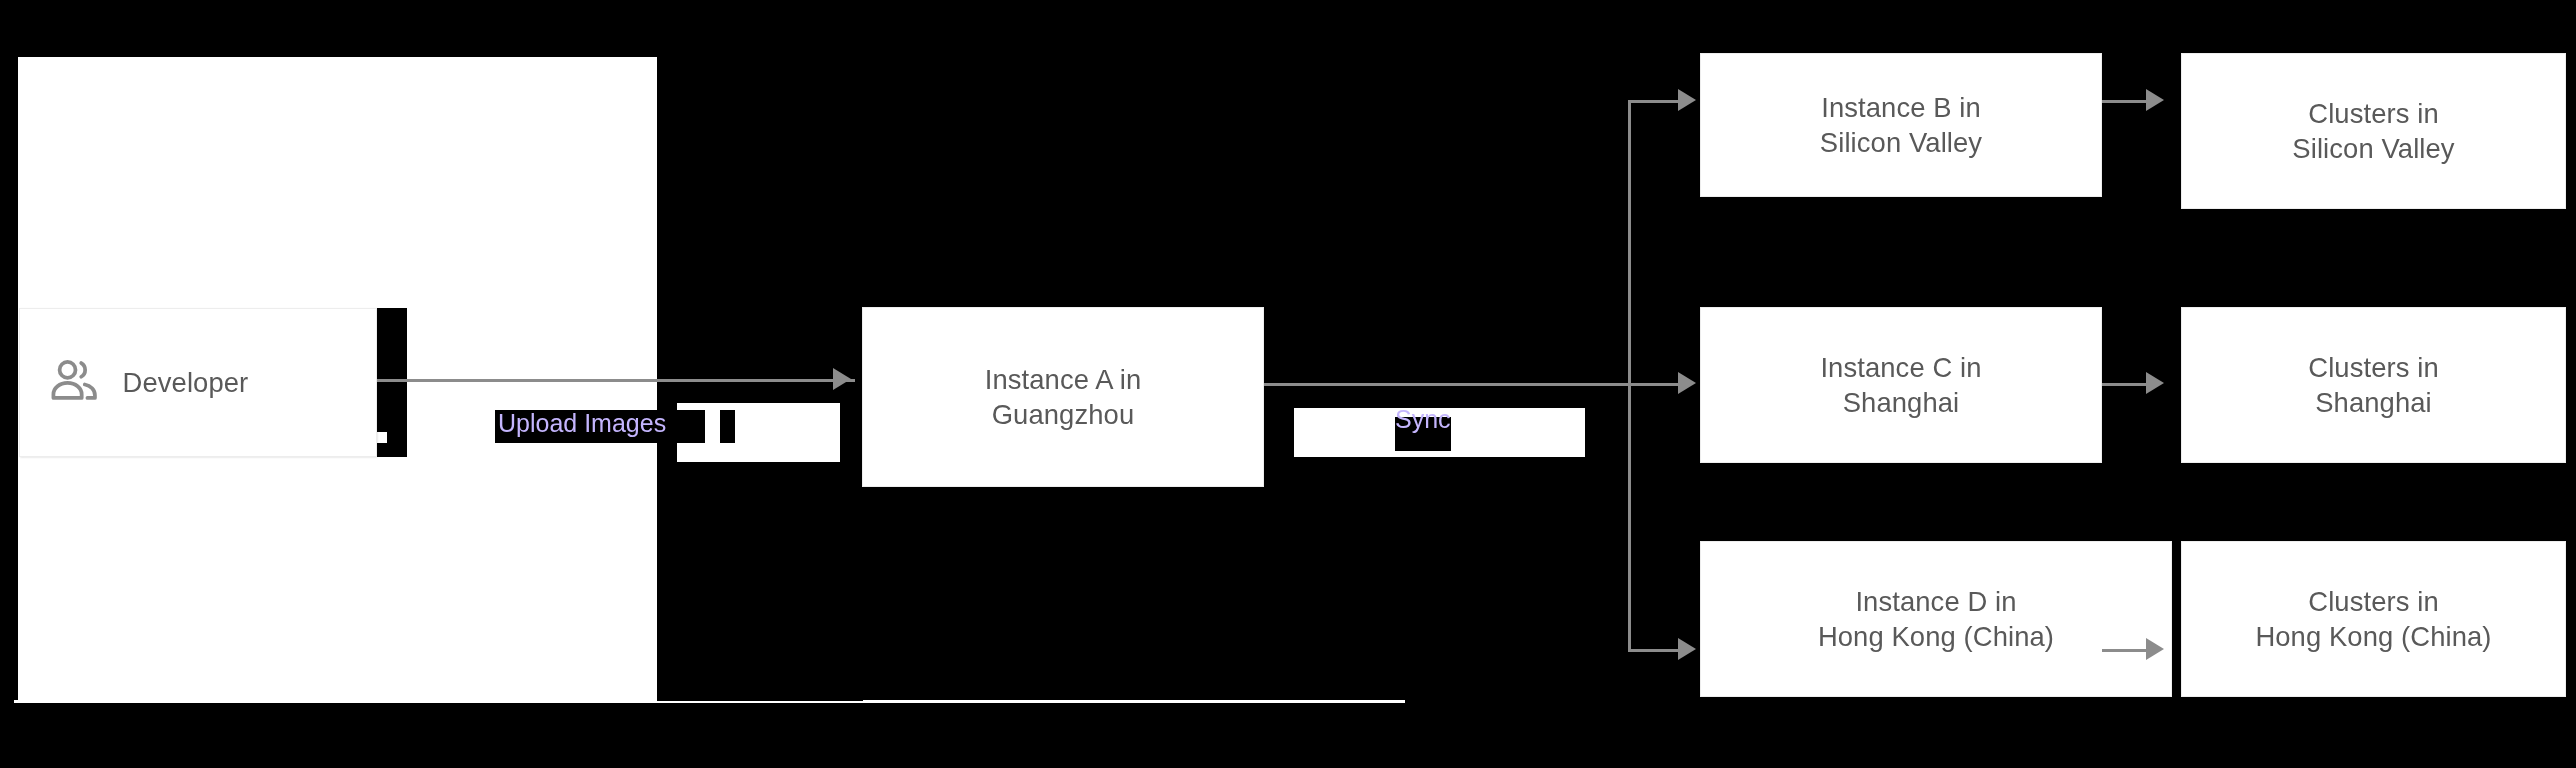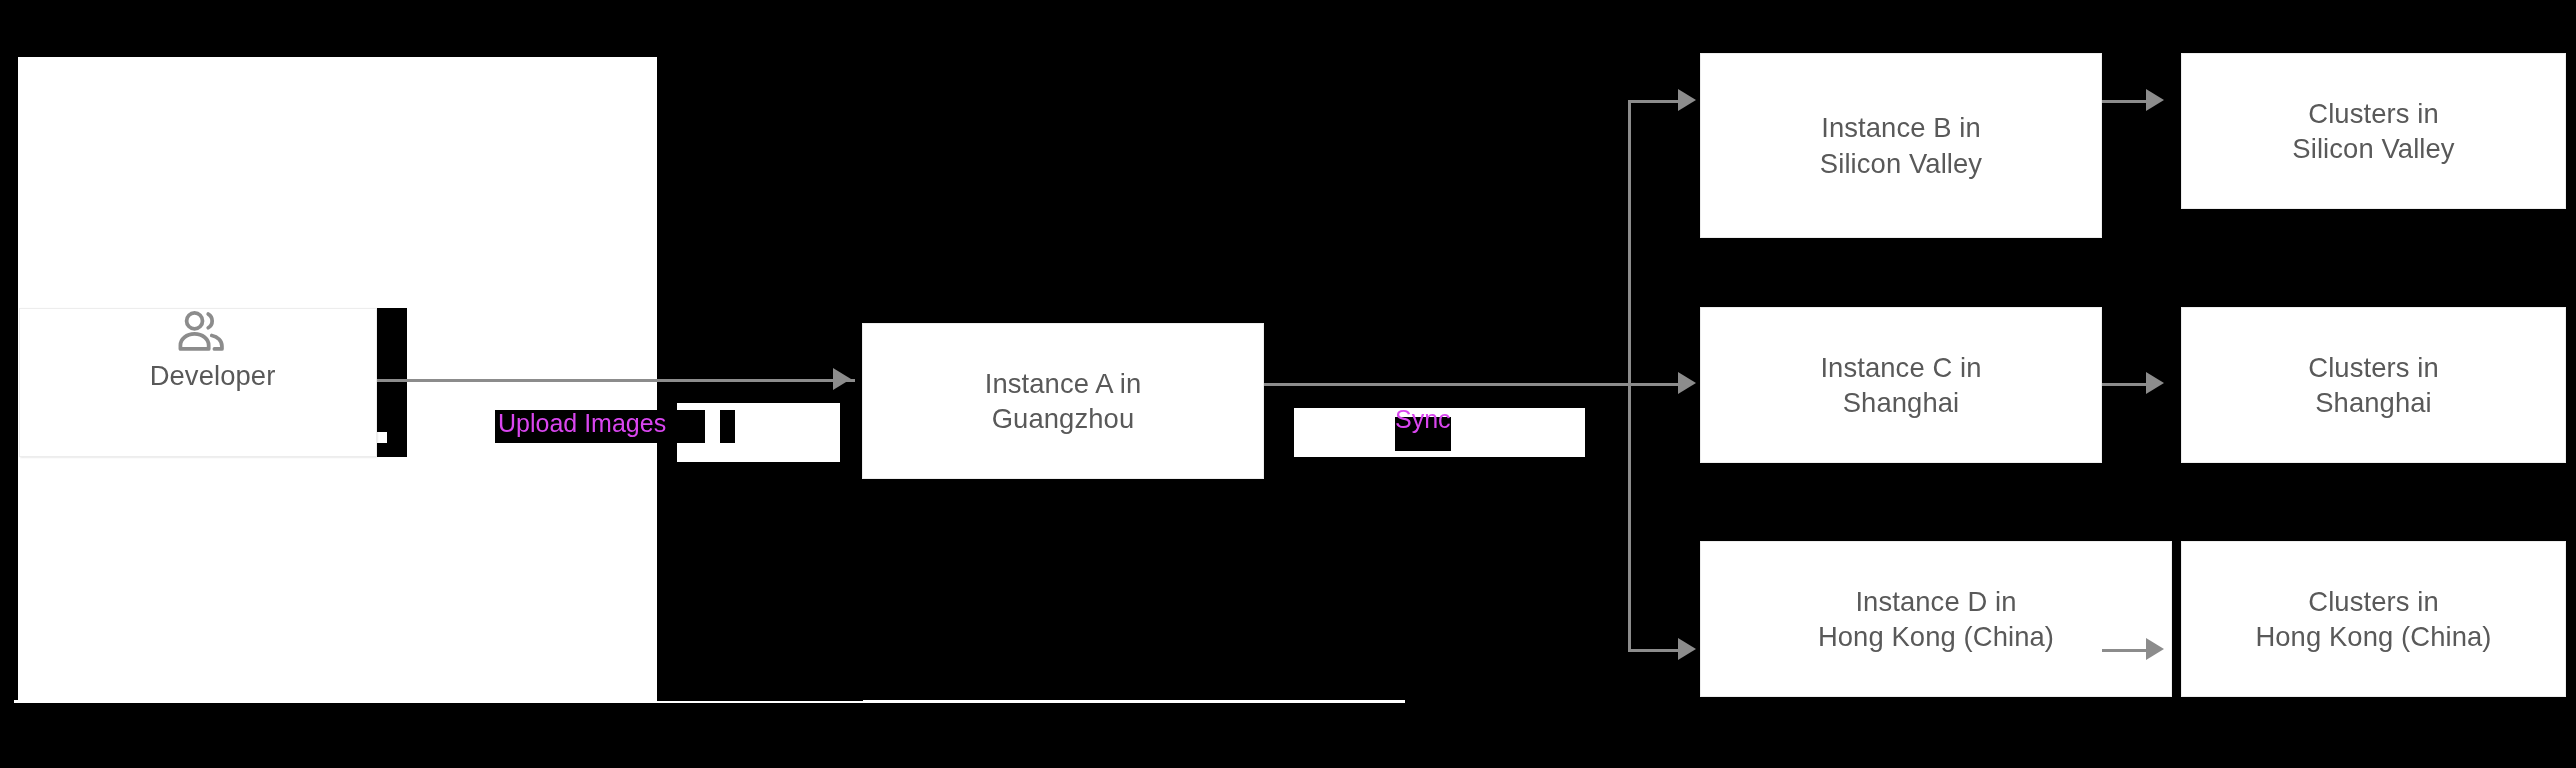--- a/index.html
+++ b/index.html
@@ -89,21 +89,21 @@
     position: absolute;
     width: 0;
     height: 0;
     border-top: 11.6px solid transparent;
     border-bottom: 11.6px solid transparent;
     border-left: 18px solid #8c8c8c;
   }
   
   .edge-label {
     position: absolute;
-    color: #d946ef;
+    color: #c4b5fd;
     font-size: 25px;
     line-height: 1;
     white-space: nowrap;
   }
   .edge-label-bg {
     position: absolute;
     background: #ffffff;
   }
   .thin-rule {
     position: absolute;
@@ -118,21 +118,21 @@
 
   <div class="backdrop-panel"></div>
 
   <div class="thin-rule" style="left:13.7px; top:700px; width:1391px;"></div>
 
   <div class="artifact-black" style="left:377px; top:308px; width:29.5px; height:149px;"></div>
   <div class="artifact-white" style="left:377px; top:432px; width:9.6px; height:11px;"></div>
   <div class="artifact-black" style="left:657px; top:57px; width:206px; height:329px;"></div>
   <div class="artifact-black" style="left:657px; top:417px; width:206px; height:284px;"></div>
 
-  <div class="node developer" style="left:19px; top:308px; width:358px; height:149px;flex-direction:column;">
+  <div class="node developer" style="left:19px; top:308px; width:358px; height:149px;">
     <span class="users-icon">
       <svg viewBox="0 0 24 22" width="53" height="49" aria-hidden="true">
         <g fill="none" stroke="#8c8c8c" stroke-width="1.7" stroke-linecap="round" stroke-linejoin="round">
           <circle cx="8.4" cy="5.3" r="3.6"></circle>
           <path d="M8.4 11.2c-3.6 0-6.4 2.3-6.4 5.2v1.6h12.8v-1.6c0-2.9-2.8-5.2-6.4-5.2z"></path>
           <path d="M14.6 2.2a3.6 3.6 0 0 1 0 6.2"></path>
           <path d="M16.2 11.9c2.7 0.5 4.6 2.5 4.6 4.9v1.2h-3.4"></path>
         </g>
       </svg>
     </span>
@@ -141,21 +141,21 @@
 
   <div class="hline" style="left:377px; top:379px; width:478px;"></div>
   <div class="arrowhead" style="left:833px; top:368px;"></div>
 
   <div class="edge-label-bg" style="left:677px; top:403px; width:163px; height:59px;"></div>
   <div class="artifact-black" style="left:495px; top:410px; width:162px; height:33px;"></div>
   <div class="artifact-black" style="left:657px; top:410px; width:48px; height:33px;"></div>
   <div class="artifact-black" style="left:720px; top:410px; width:15px; height:33px;"></div>
   <div class="edge-label" style="left:498px; top:411px;">Upload Images</div>
 
-  <div class="node" style="left:862px; top:307px; width:402px; height:156px;margin-top:16px;">
+  <div class="node" style="left:862px; top:307px; width:402px; height:180px;">
     <span class="node-label">Instance A in
 Guangzhou</span>
   </div>
 
   <div class="hline" style="left:1264px; top:383px; width:367px;"></div>
 
   <div class="edge-label-bg" style="left:1294px; top:408px; width:291px; height:49px;"></div>
   <div class="artifact-black" style="left:1395px; top:417px; width:56px; height:34px;"></div>
   <div class="edge-label" style="left:1395px; top:407px;">Sync</div>
 
@@ -163,21 +163,21 @@
 
   <div class="hline" style="left:1628px; top:100px; width:60px;"></div>
   <div class="arrowhead" style="left:1678px; top:89px;"></div>
 
   <div class="hline" style="left:1628px; top:383px; width:60px;"></div>
   <div class="arrowhead" style="left:1678px; top:372px;"></div>
 
   <div class="hline" style="left:1628px; top:649px; width:60px;"></div>
   <div class="arrowhead" style="left:1678px; top:638px;"></div>
 
-  <div class="node" style="left:1700px; top:53px; width:402px; height:185px;">
+  <div class="node" style="left:1700px; top:53px; width:402px; height:144px;">
     <span class="node-label">Instance B in
 Silicon Valley</span>
   </div>
   <div class="hline" style="left:2102px; top:100px; width:53px;"></div>
   <div class="arrowhead" style="left:2146px; top:89px;"></div>
   <div class="node" style="left:2181px; top:53px; width:385px; height:156px;">
     <span class="node-label">Clusters in
 Silicon Valley</span>
   </div>
 

